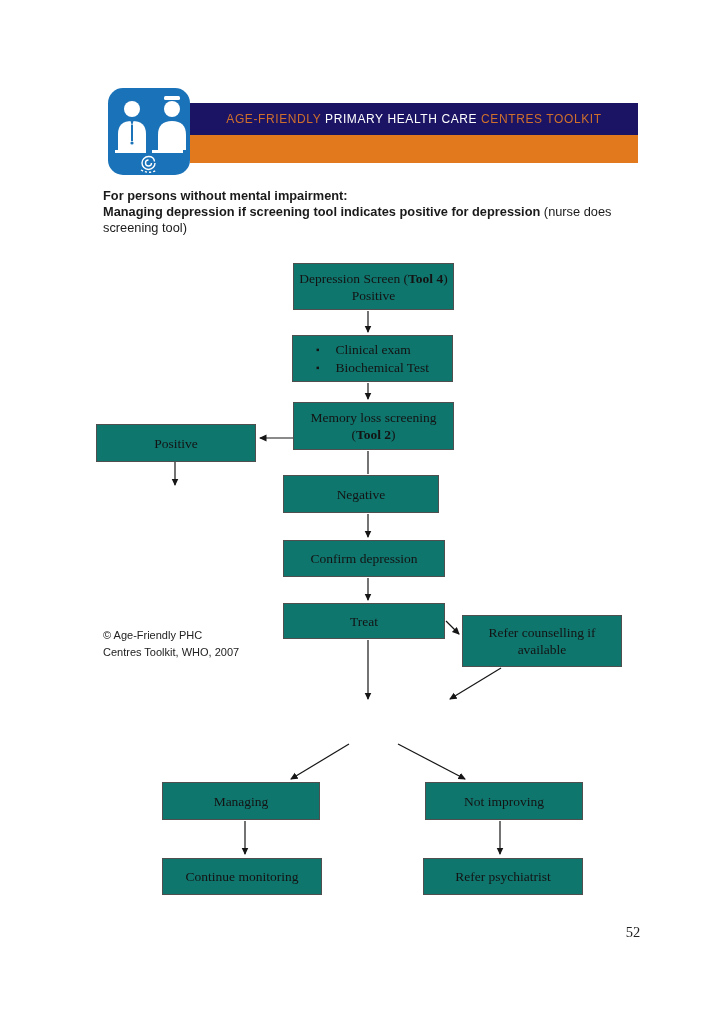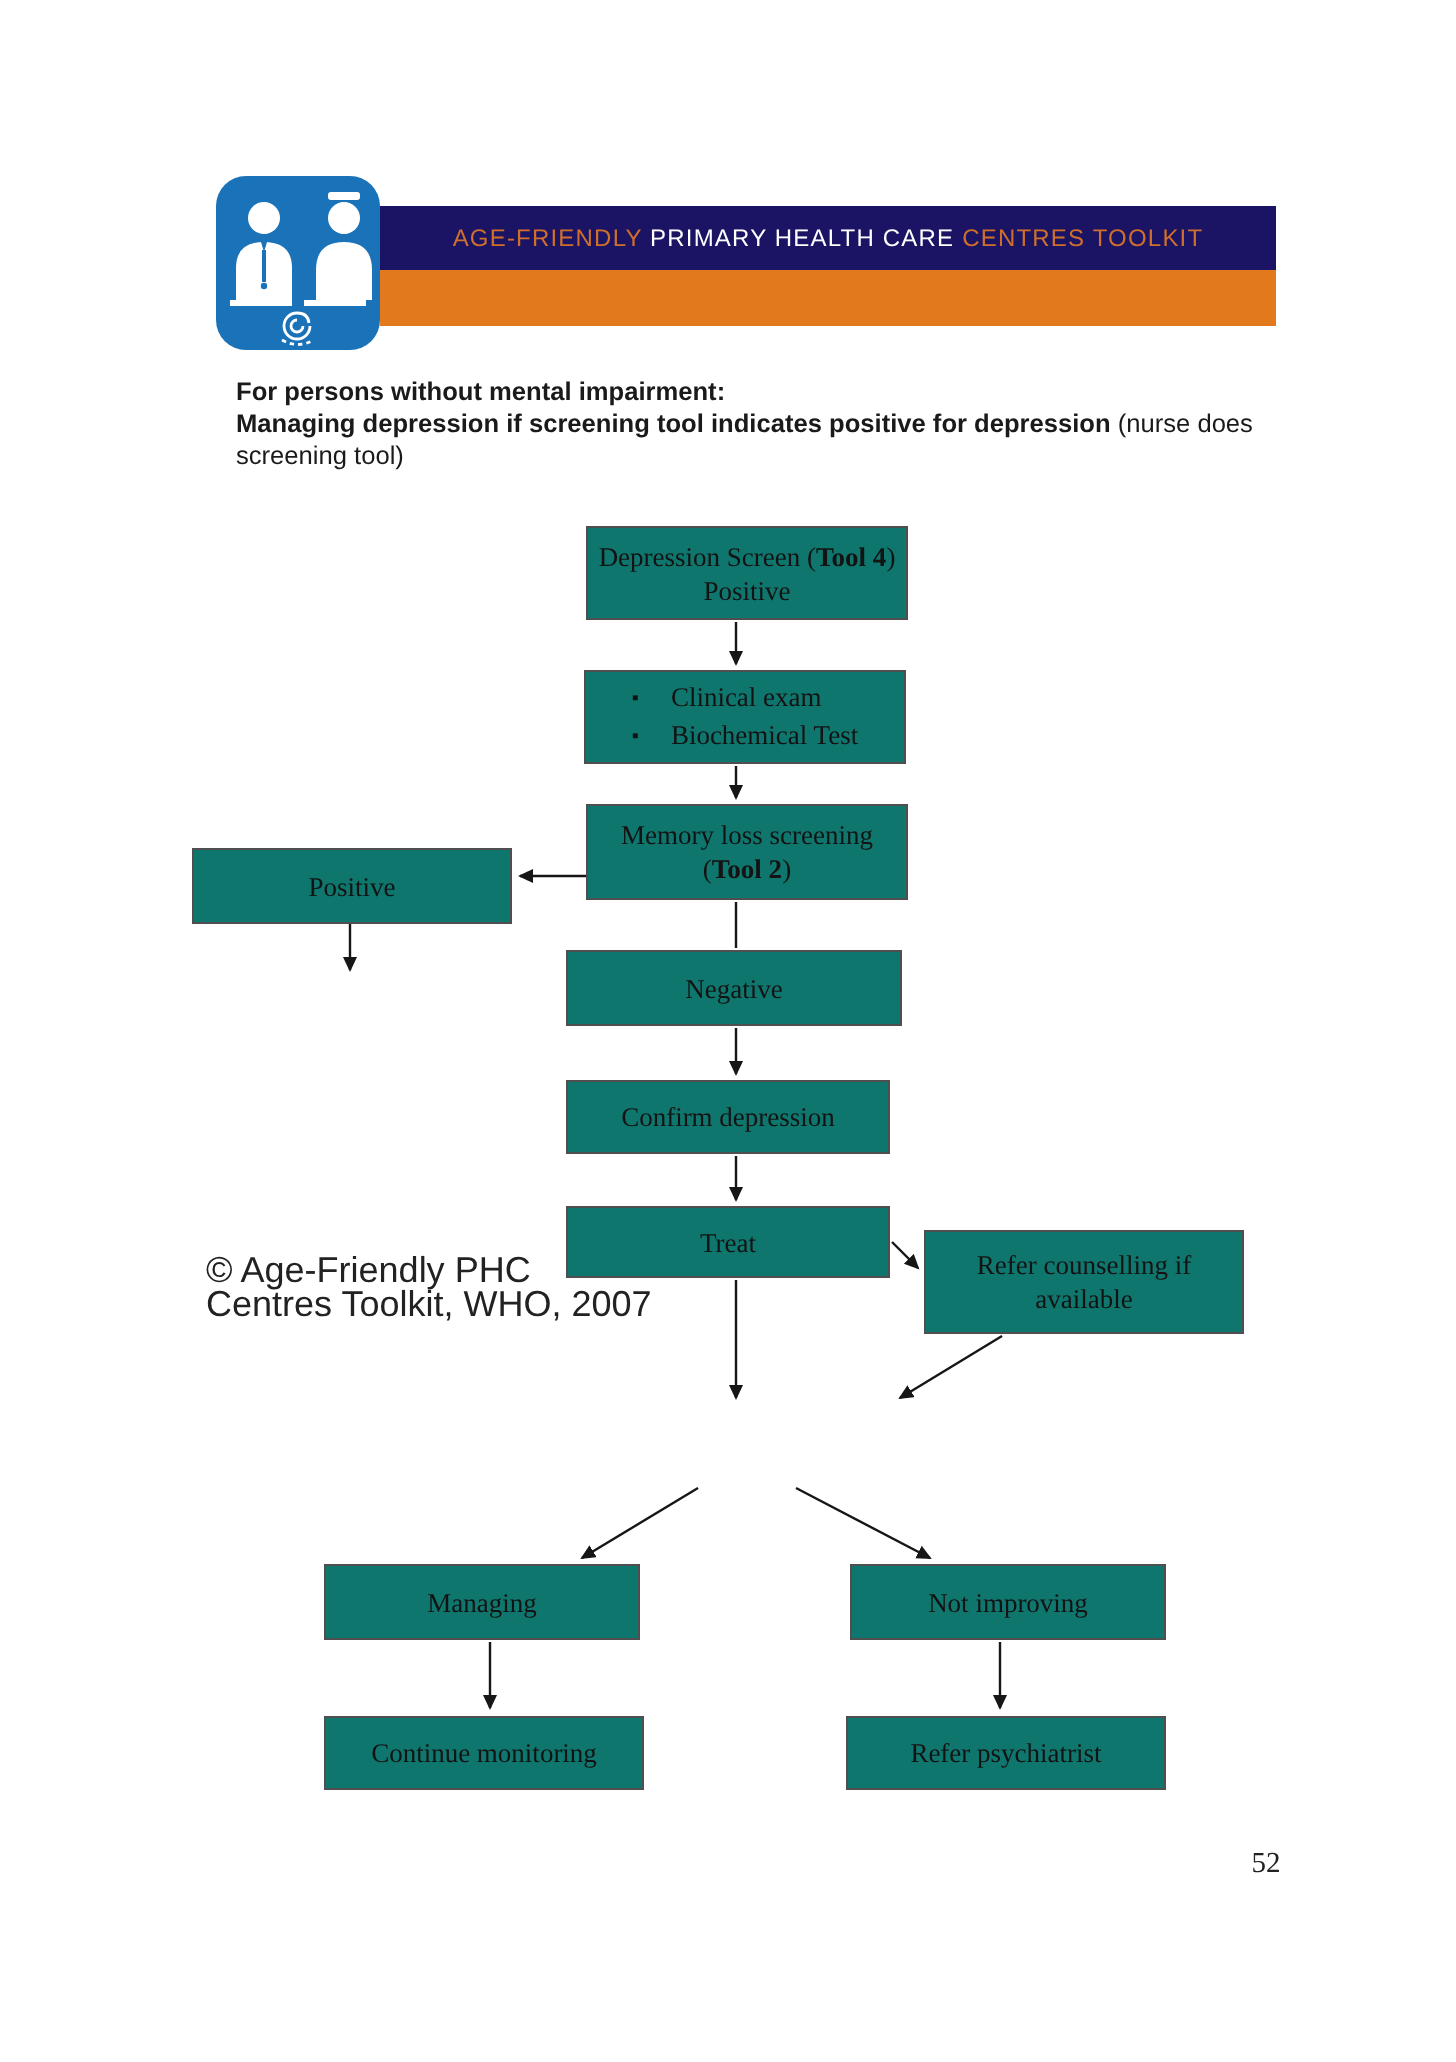--- a/index.html
+++ b/index.html
@@ -9,52 +9,52 @@
   
   .logo{position:absolute;left:108px;top:88px;width:82px;height:87px;z-index:3;}
   .navy-bar{position:absolute;left:190px;top:103px;width:448px;height:32px;background:#1b1464;
             display:flex;align-items:center;justify-content:center;z-index:2;}
   .navy-bar .ttl{font-size:12px;font-weight:normal;letter-spacing:0.6px;white-space:nowrap;}
   .ttl .org{color:#cf6f2b;}
   .ttl .wht{color:#ffffff;}
   .orange-bar{position:absolute;left:190px;top:135px;width:448px;height:28px;background:#e2791c;z-index:1;}
 
   
-  .intro{position:absolute;left:118px;top:188px;width:552px;font-size:12.8px;line-height:16px;}
+  .intro{position:absolute;left:103px;top:188px;width:552px;font-size:12.8px;line-height:16px;}
   .intro .b{font-weight:bold;}
 
   
   .node{position:absolute;border:1px solid #4f4f4f;background:#0f766e;box-sizing:border-box;
         display:flex;align-items:center;justify-content:center;text-align:center;
         font-family:"Liberation Serif","DejaVu Serif",serif;font-size:13.5px;color:#131313;line-height:17px;}
   .node .nowrap{white-space:nowrap;}
   .node .b{font-weight:bold;}
 
   .n-dep{left:293px;top:263px;width:161px;height:47px;}
   .n-exam{left:292px;top:335px;width:161px;height:47px;}
   .n-exam .list{text-align:left;}
   .n-exam .li{white-space:nowrap;}
   .n-exam .li::before{content:"▪";font-size:10px;margin-right:16px;position:relative;top:-1px;}
   .n-mem{left:293px;top:402px;width:161px;height:48px;}
   .n-pos{left:96px;top:424px;width:160px;height:38px;}
   .n-refmem{left:96px;top:488px;width:159px;height:52px;padding:0 6px;}
-  .n-neg{left:283px;top:475px;width:168px;height:38px;align-items:center;}
+  .n-neg{left:283px;top:475px;width:156px;height:38px;align-items:center;}
   .n-conf{left:283px;top:540px;width:162px;height:37px;}
   .n-treat{left:283px;top:603px;width:162px;height:36px;}
   .n-couns{left:462px;top:615px;width:160px;height:52px;padding:0 10px;}
   .n-reassess{left:283px;top:703px;width:162px;height:40px;}
   .n-improv{left:162px;top:782px;width:158px;height:38px;}
   .n-notimp{left:425px;top:782px;width:158px;height:38px;}
   .n-cont{left:162px;top:858px;width:160px;height:37px;}
   .n-psych{left:423px;top:858px;width:160px;height:37px;}
 
   .connectors{position:absolute;left:0;top:0;width:728px;height:1031px;pointer-events:none;z-index:0;}
 
   
-  .copyright{position:absolute;left:103px;top:627px;font-size:18px;line-height:17px;color:#222;}
+  .copyright{position:absolute;left:103px;top:627px;font-size:11px;line-height:17px;color:#222;}
   .page-num{position:absolute;left:616px;top:924px;width:34px;text-align:center;
             font-family:"Liberation Serif","DejaVu Serif",serif;font-size:14.5px;color:#222;}
 </style>
 </head>
 <body>
 
 <div id="page">
 
   <svg class="connectors" viewBox="0 0 728 1031" xmlns="http://www.w3.org/2000/svg">
     <defs>

